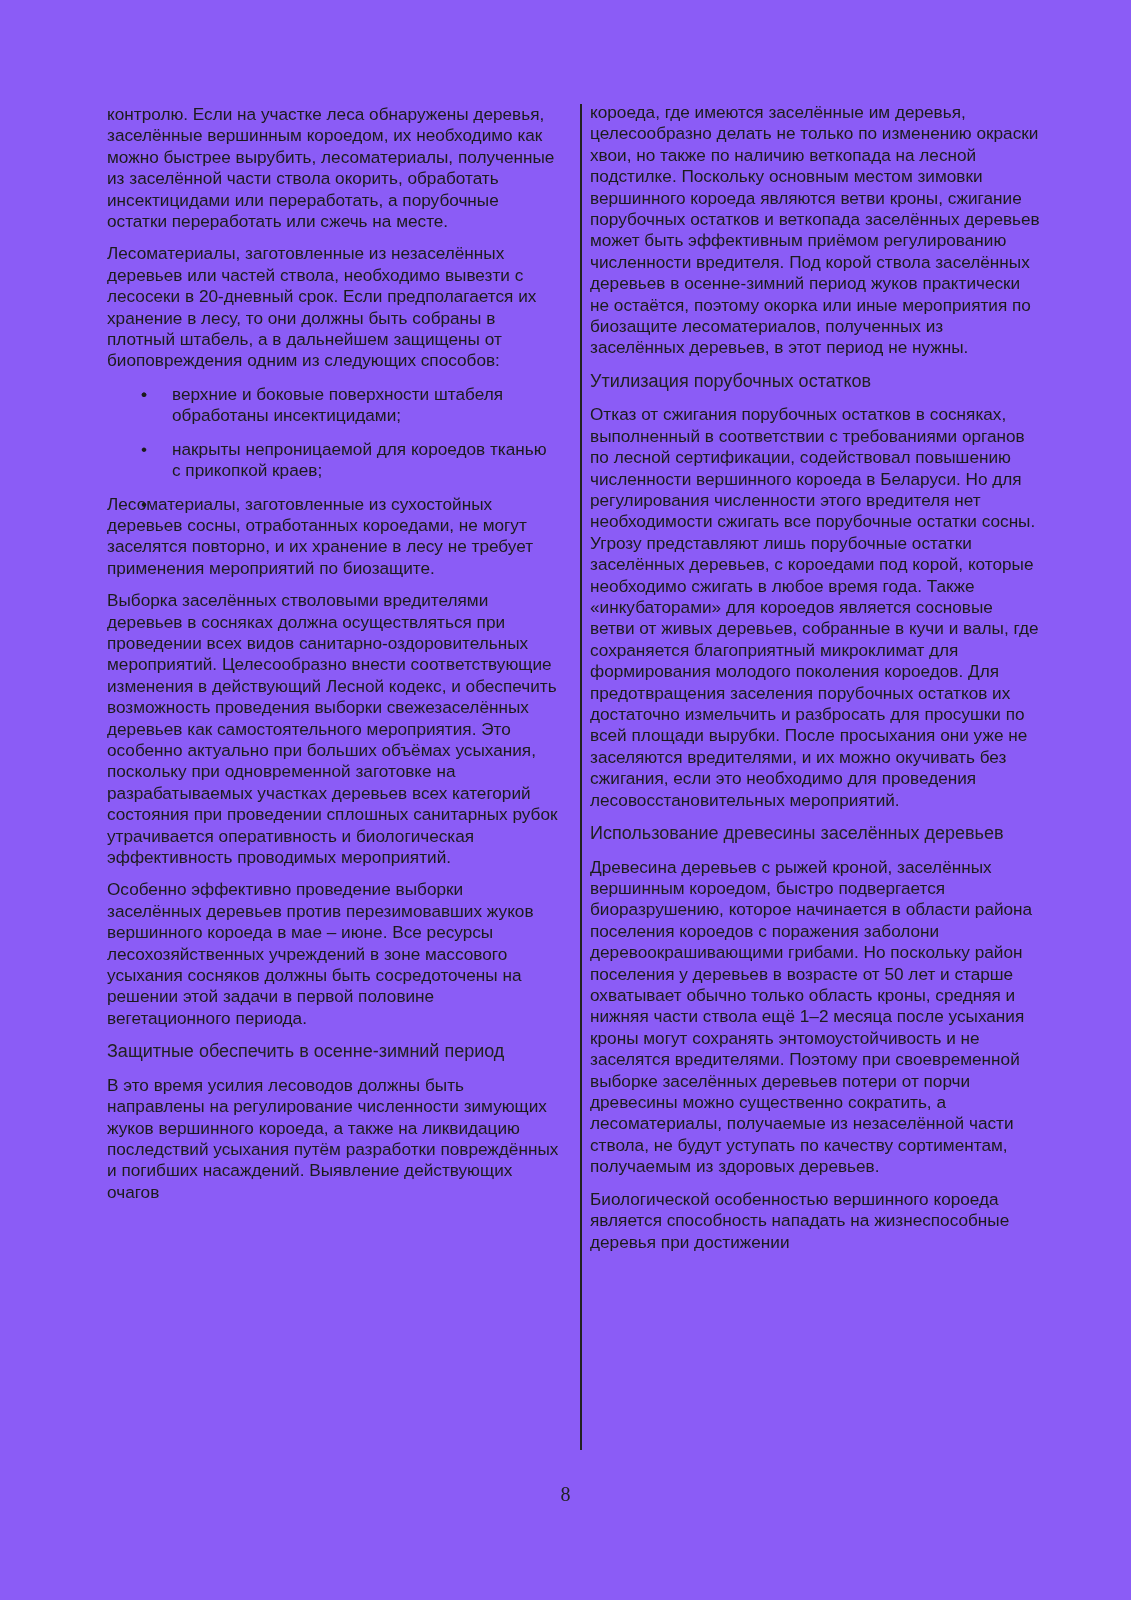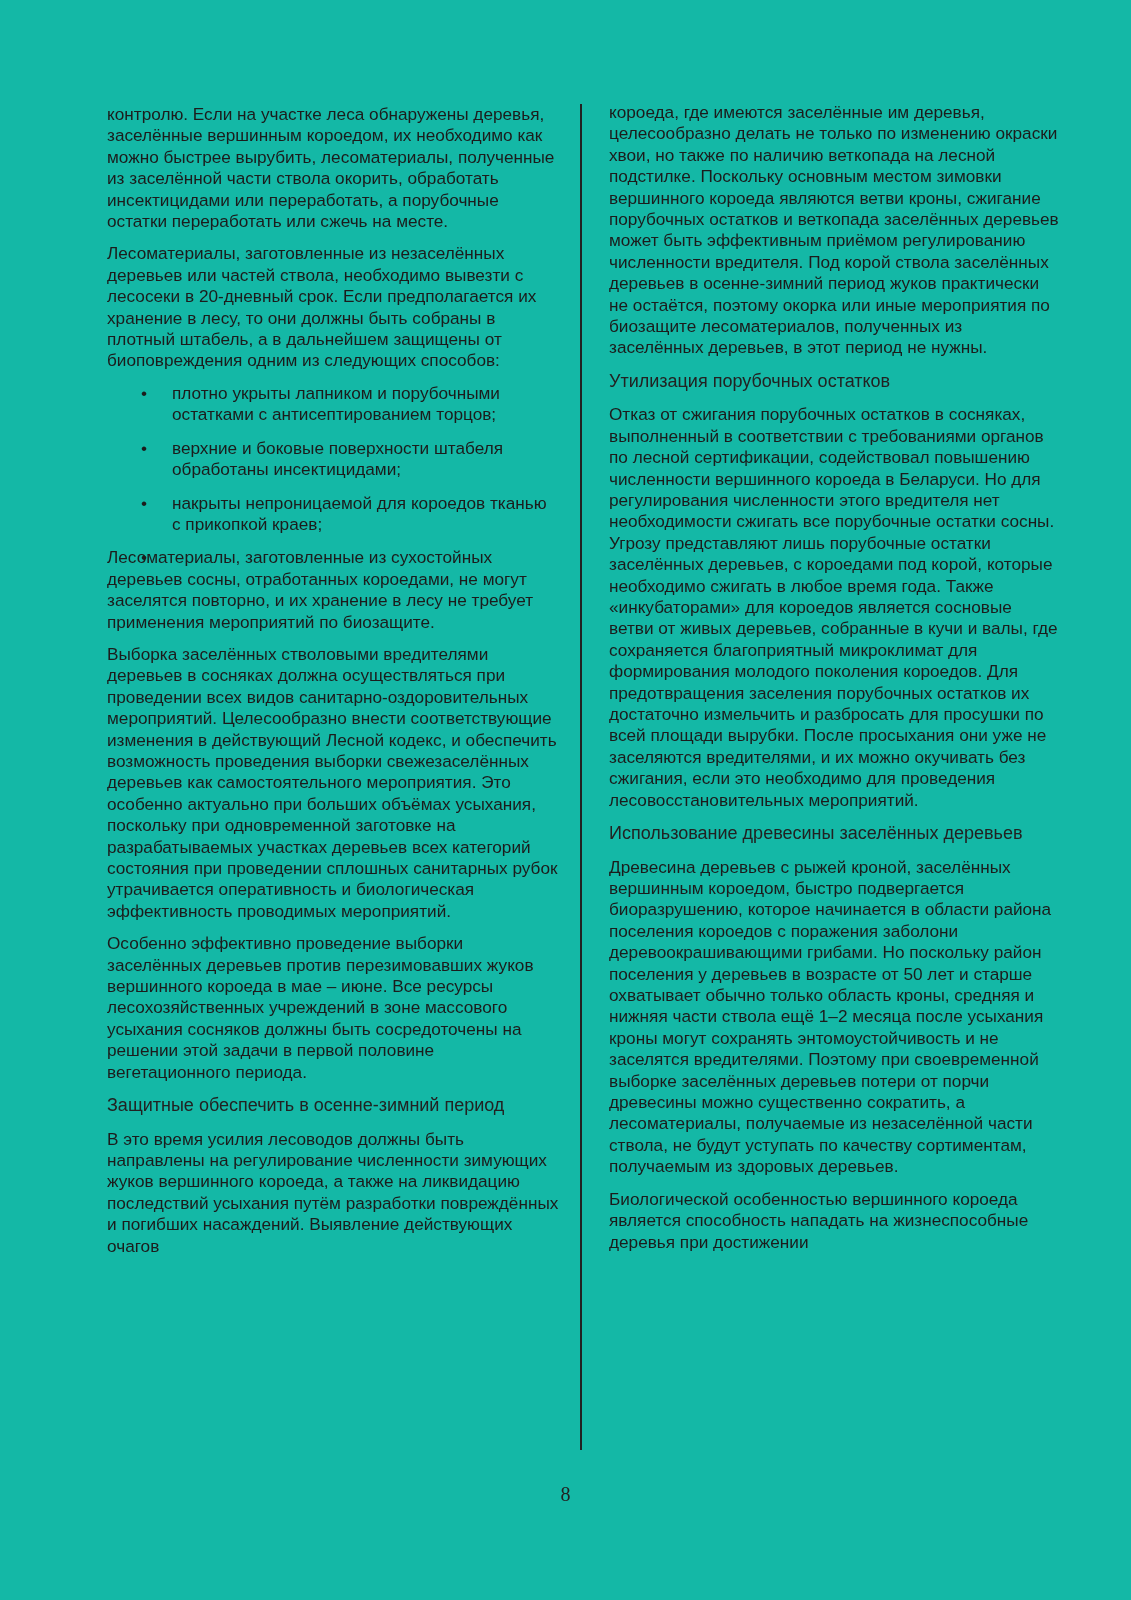--- a/index.html
+++ b/index.html
@@ -1,41 +1,40 @@
 <!DOCTYPE html>
 <html><head>
   <meta charset="utf-8">
   <style>
     html, body { margin: 0; padding: 0; background: #ffffff; }
     body { width: 1131px; height: 1600px; position: relative; overflow: hidden; }
-    .page { position: absolute; left: 0; top: 0; width: 1131px; height: 1600px; background: #14b8a6; color: #1a1a1a; }
+    .page { position: absolute; left: 0; top: 0; width: 1131px; height: 1600px; background: #8b5cf6; color: #1a1a1a; }
     .col { position: absolute; top: 104px; font-family: "Liberation Sans", sans-serif; font-size: 17.2px; line-height: 21.4px; color: #1c1c1c; }
     .col-left { left: 107px; width: 452px; }
-    .col-right { left: 609px; width: 452px; }
+    .col-right { left: 590px; width: 452px; }
     .divider { position: absolute; left: 580px; top: 104px; width: 2px; height: 1346px; background: #222; }
     p { margin: 0 0 11px 0; }
     h3 { margin: 0 0 11px 0; font-weight: normal; font-size: 18px; line-height: 23.5px; color: #222; }
     ul.bullets { list-style: none; margin: 0 0 11px 0; padding: 0; }
     ul.bullets li { position: relative; padding-left: 65px; margin-bottom: 12px; }
     ul.bullets li .bullet { position: absolute; left: 34px; top: 0; }
     .page-number { position: absolute; left: 0; width: 1131px; top: 1483px; text-align: center; font-family: "Liberation Serif", serif; font-size: 20px; color: #222; }
     .right-first { margin-top: -2px; }
   </style>
 </head>
 <body>
 
 <div class="page">
 
   <div class="col col-left">
     <p>контролю. Если на участке леса обнаружены деревья, заселённые вершинным короедом, их необходимо как можно быстрее вырубить, лесоматериалы, полученные из заселённой части ствола окорить, обработать инсектицидами или переработать, а порубочные остатки переработать или сжечь на месте.</p>
     <p>Лесоматериалы, заготовленные из незаселённых деревьев или частей ствола, необходимо вывезти с лесосеки в 20-дневный срок. Если предполагается их хранение в лесу, то они должны быть собраны в плотный штабель, а в дальнейшем защищены от биоповреждения одним из следующих способов:</p>
     <ul class="bullets">
       <li>
         <span class="bullet">•</span>
-        <span>плотно укрыты лапником и порубочными остатками с антисептированием торцов;</span>
       </li>
       <li>
         <span class="bullet">•</span>
         <span>верхние и боковые поверхности штабеля обработаны инсектицидами;</span>
       </li>
       <li>
         <span class="bullet">•</span>
         <span>накрыты непроницаемой для короедов тканью с прикопкой краев;</span>
       </li>
       <li>

